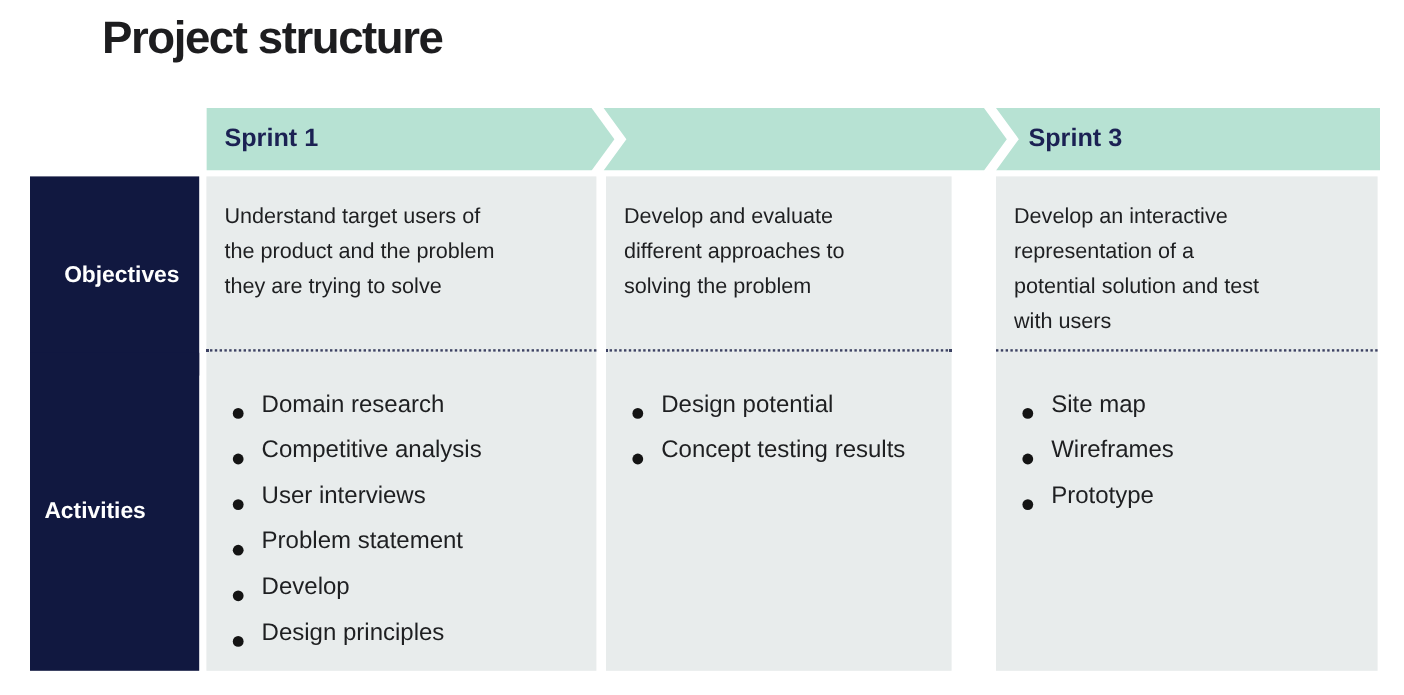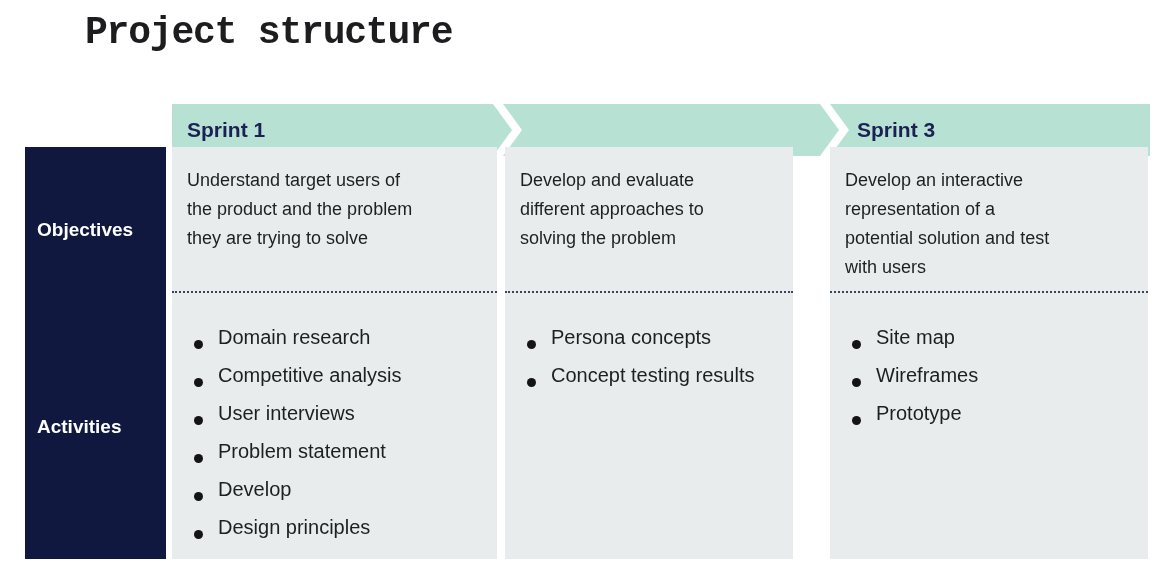--- a/index.html
+++ b/index.html
@@ -13,27 +13,26 @@
   .slide { position: absolute; inset: 0; }
 
   .title {
     position: absolute;
     left: 85px; top: 11px;
     margin: 0;
     font-size: 38px;
     font-weight: 700;
     letter-spacing: -1.2px;
     color: var(--title-text, #1d1d1f);
-    font-family: Liberation Mono, monospace;
   }
 
   
   .band {
     position: absolute;
-    left: 172px; top: 104px;
+    left: 172px; top: 90px;
     width: 978px; height: 69px;
   }
   .band svg { position: absolute; left: 0; top: 0; display: block; }
   .band polygon { fill: var(--header-fill, #b7e2d3); }
   .sprint-label {
     position: absolute; top: 0;
     height: 52px; line-height: 52px;
     font-size: 21px; font-weight: 700;
     color: var(--header-text, #1b2153);
     white-space: nowrap;
@@ -46,21 +45,21 @@
   .row-label {
     position: absolute;
     left: 25px; width: 141px;
     background: var(--row-label-fill, #111840);
     display: flex; align-items: center;
     box-sizing: border-box;
     padding-left: 12px;
     color: var(--row-label-text, #ffffff);
     font-size: 19px; font-weight: 700;
   }
-  .row-label.objectives { top: 147px; height: 166px; }
+  .row-label.objectives { top: 147px; height: 166px; justify-content: center; }
   .row-label.activities { top: 294px; height: 265px; }
 
   
   .cell {
     position: absolute;
     top: 147px; height: 412px;
     background: var(--cell-fill, #e8ecec);
   }
   .cell.c1 { left: 172px; width: 325px; }
   .cell.c2 { left: 505px; width: 288px; }
@@ -162,21 +161,21 @@
   </div>
 
   <div class="cell c2">
     <p class="objective">Develop and evaluate
 different approaches to
 solving the problem</p>
     <div class="divider"></div>
     <ul class="activity-list">
       <li>
           <span class="dot"></span>
-          <span>Persona concepts</span>
+          <span>Design potential</span>
         </li>
       <li>
           <span class="dot"></span>
           <span>Concept testing results</span>
         </li>
     </ul>
   </div>
 
   <div class="cell c3">
     <p class="objective">Develop an interactive

